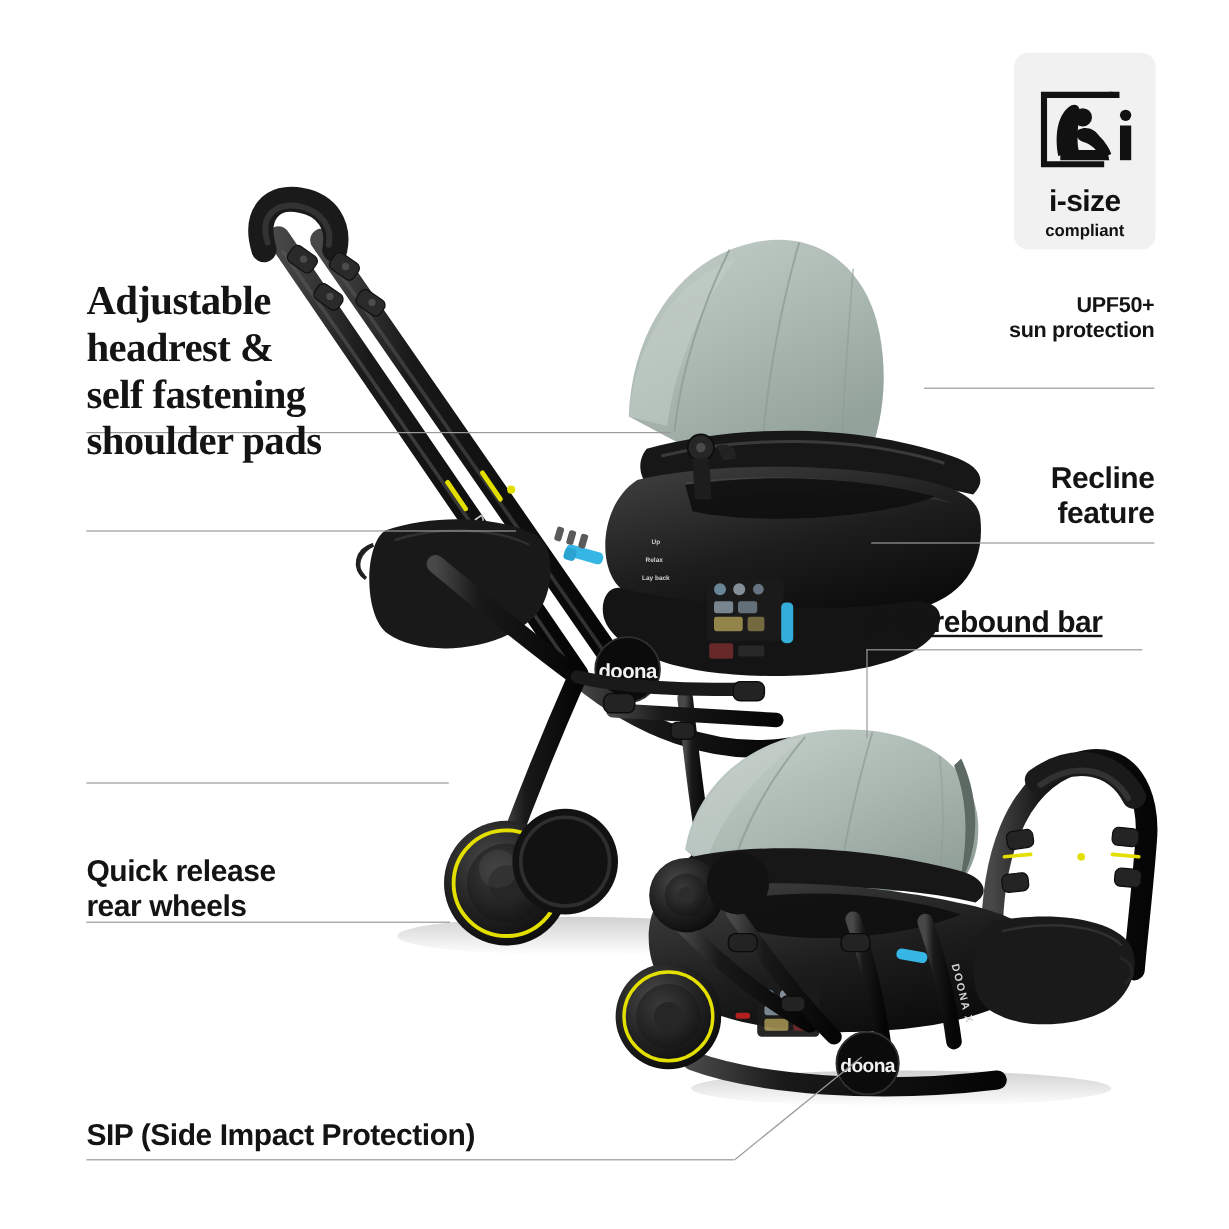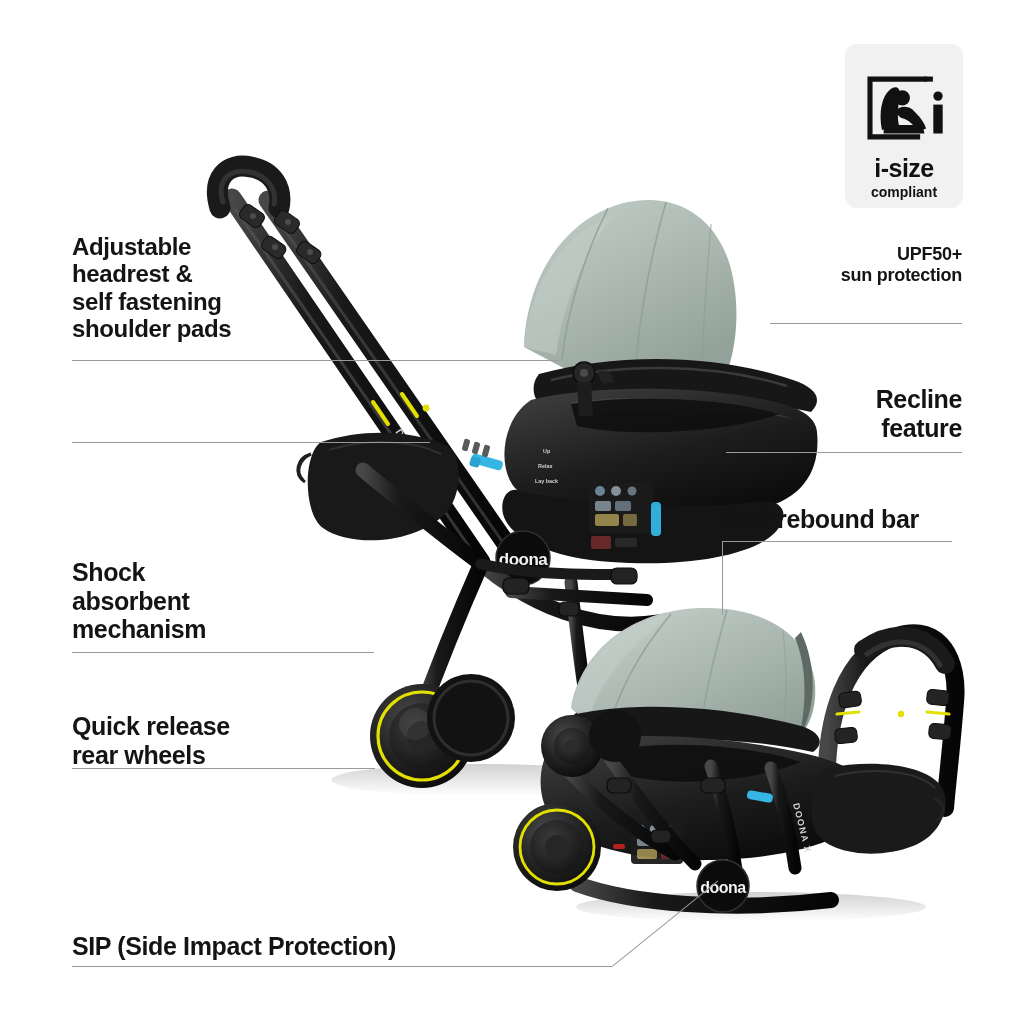--- a/index.html
+++ b/index.html
@@ -328,40 +328,37 @@
 
   <div class="rule" style="left:770px; top:323px; width:192px;"></div>
   <div class="rule" style="left:726px; top:452px; width:236px;"></div>
 
   <div class="rule" style="left:722px; top:541px; width:230px;"></div>
   <div class="vrule" style="left:722px; top:541px; height:74px;"></div>
 
   <div class="rule" style="left:72px; top:966px; width:540px;"></div>
   <div class="diag" style="left:612px; top:966px; width:136px; transform:rotate(-39deg);"></div>
 
-  <div class="label" style="left:72px; top:233px; font-size:24px; width:280px;">Adjustable
+  <div class="label" style="left:72px; top:233px; font-size:34px; width:280px;font-family:Liberation Serif, serif;">Adjustable
 headrest &amp;
 self fastening
 shoulder pads</div>
 
 
-  <div class="label" style="left:72px; top:558px; font-size:25px; width:260px;">Shock
-absorbent
-mechanism</div>
 
   <div class="label" style="left:72px; top:700px; font-size:25px; width:280px;margin-top:12px;">Quick release
 rear wheels</div>
 
   <div class="label r" style="left:642px; top:244px; width:320px; font-size:18px;">UPF50+
 sun protection</div>
 
   <div class="label r" style="left:642px; top:385px; width:320px; font-size:25px;">Recline
 feature</div>
 
-  <div class="label" style="left:722px; top:505px; font-size:25px; width:260px;">Anti-rebound bar</div>
+  <div class="label" style="left:722px; top:505px; font-size:25px; width:260px;text-decoration:underline;">Anti-rebound bar</div>
 
   <div class="label" style="left:72px; top:932px; font-size:25px; width:480px;">SIP (Side Impact Protection)</div>
 
   <div id="badge">
     <svg class="glyph" viewBox="0 0 100 80">
 
       <path d="M74 6 H10 V74 H66" fill="none" stroke="#111" stroke-width="6" stroke-linecap="square"></path>
       <path d="M74 6 H84" fill="none" stroke="#111" stroke-width="6" stroke-linecap="butt"></path>
 
       <path d="M24 66 C20 44 24 26 34 18 C40 13 46 16 45 24 C43 38 42 52 44 60 Z" fill="#111"></path>

